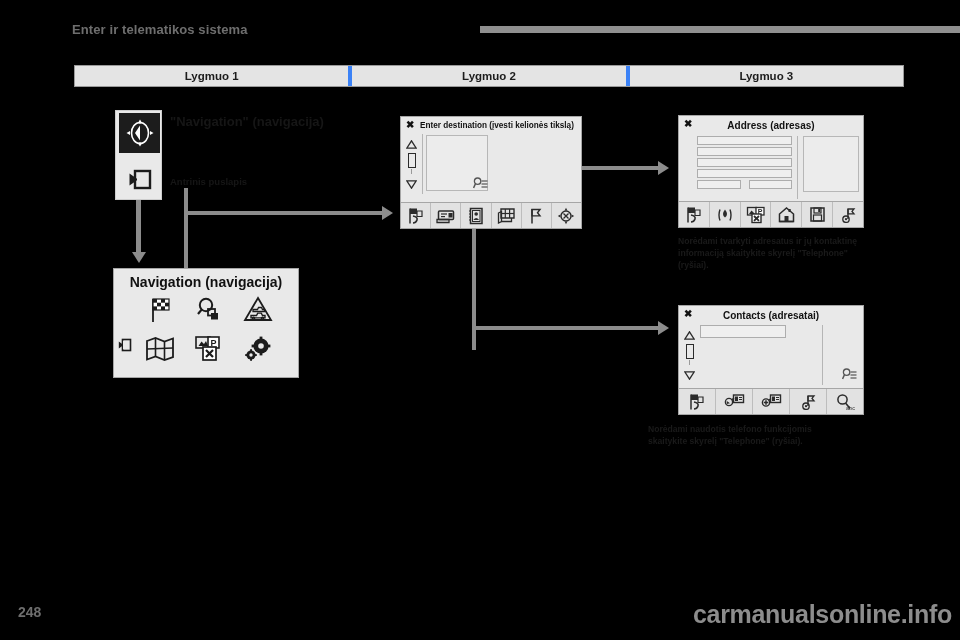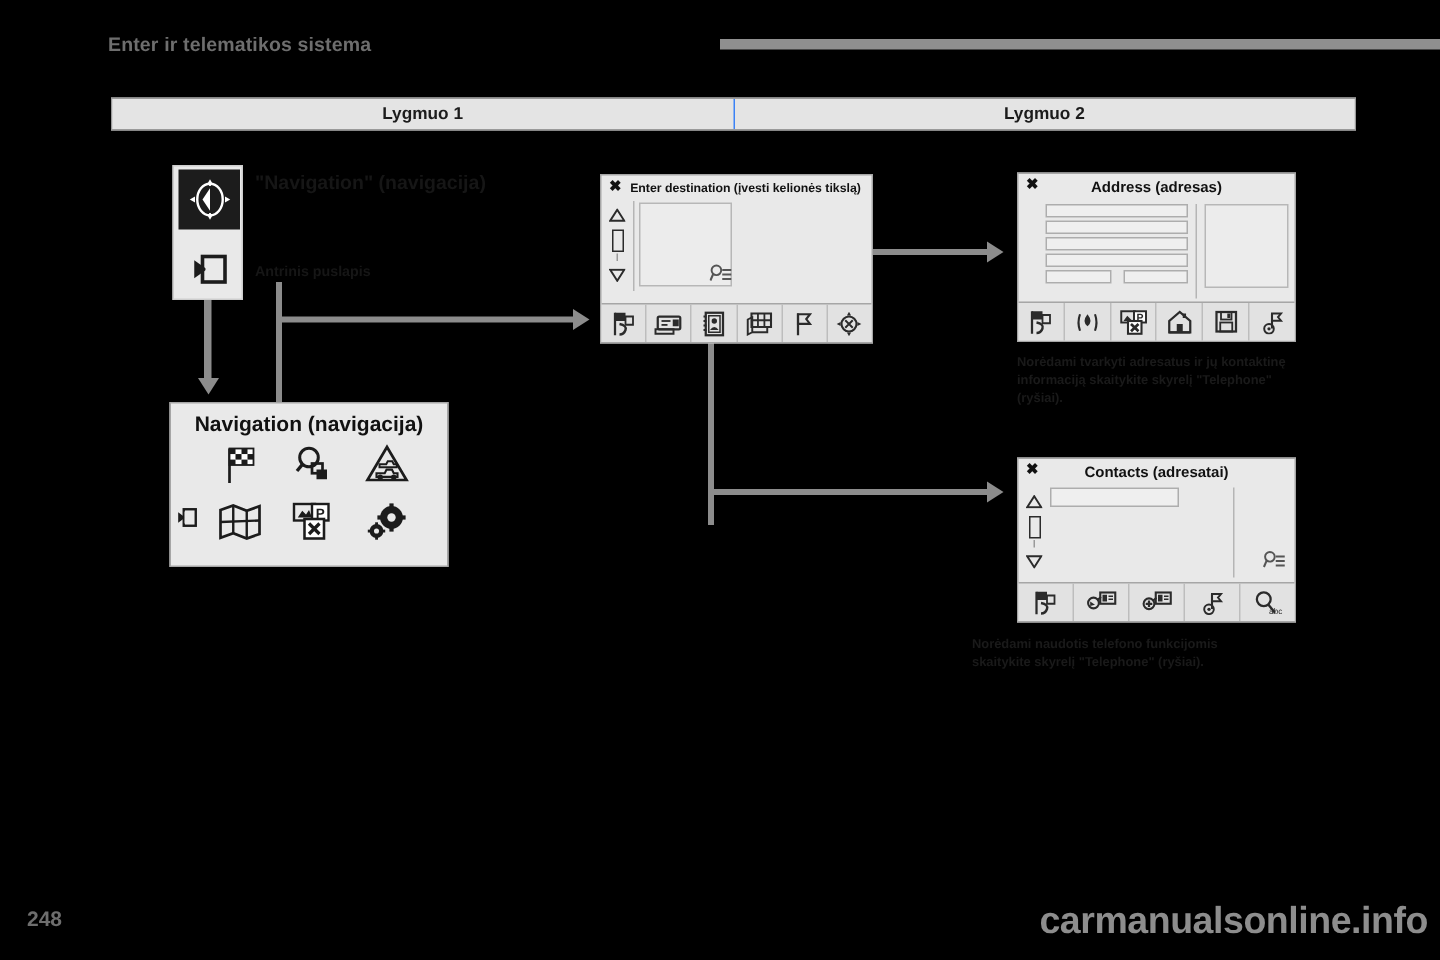--- a/index.html
+++ b/index.html
@@ -33,21 +33,21 @@
     left: 74px; top: 65px;
     width: 830px; height: 22px;
     display: flex;
     border: 1px solid #9a9a9a;
     background: #e6e6e6;
   }
   .level-tab {
     flex: 1 1 0;
     display: flex; align-items: center; justify-content: center;
     font-size: 11.5px; font-weight: bold; color: #1c1c1c;
-    border-right: 1px solid #3b82f6;
+    border-right: 4px solid #3b82f6;
     background: #e4e4e4;
   }
   .level-tab:last-child { border-right: none; }
 
   
   .screen {
     position: absolute;
     background: #e9e9e9;
     border: 1px solid #a6a6a6;
     display: flex; flex-direction: column;
@@ -211,20 +211,21 @@
 </style>
 </head>
 <body>
 
 <div id="page-title">Enter ir telematikos sistema</div>
 <div id="header-rule"></div>
 
 <div id="level-bar">
   <div class="level-tab">Lygmuo 1</div>
   <div class="level-tab">Lygmuo 2</div>
+  <div class="level-tab">Lygmuo 3</div>
 </div>
 
 <div id="tag-block">
   <div id="tag-icon-dark">
     <svg width="32" height="32" viewBox="0 0 32 32">
       <ellipse cx="16" cy="16" rx="8.5" ry="10.5" fill="none" stroke="#fff" stroke-width="1.6"></ellipse>
       <path d="M16 8.5 L11 16 L16 23.5 Z" fill="#fff"></path>
       <path d="M16 2.5 L18 6 L14 6 Z" fill="#fff"></path>
       <path d="M16 29.5 L14 26 L18 26 Z" fill="#fff"></path>
       <path d="M2.5 16 L6 14 L6 18 Z" fill="#fff"></path>

